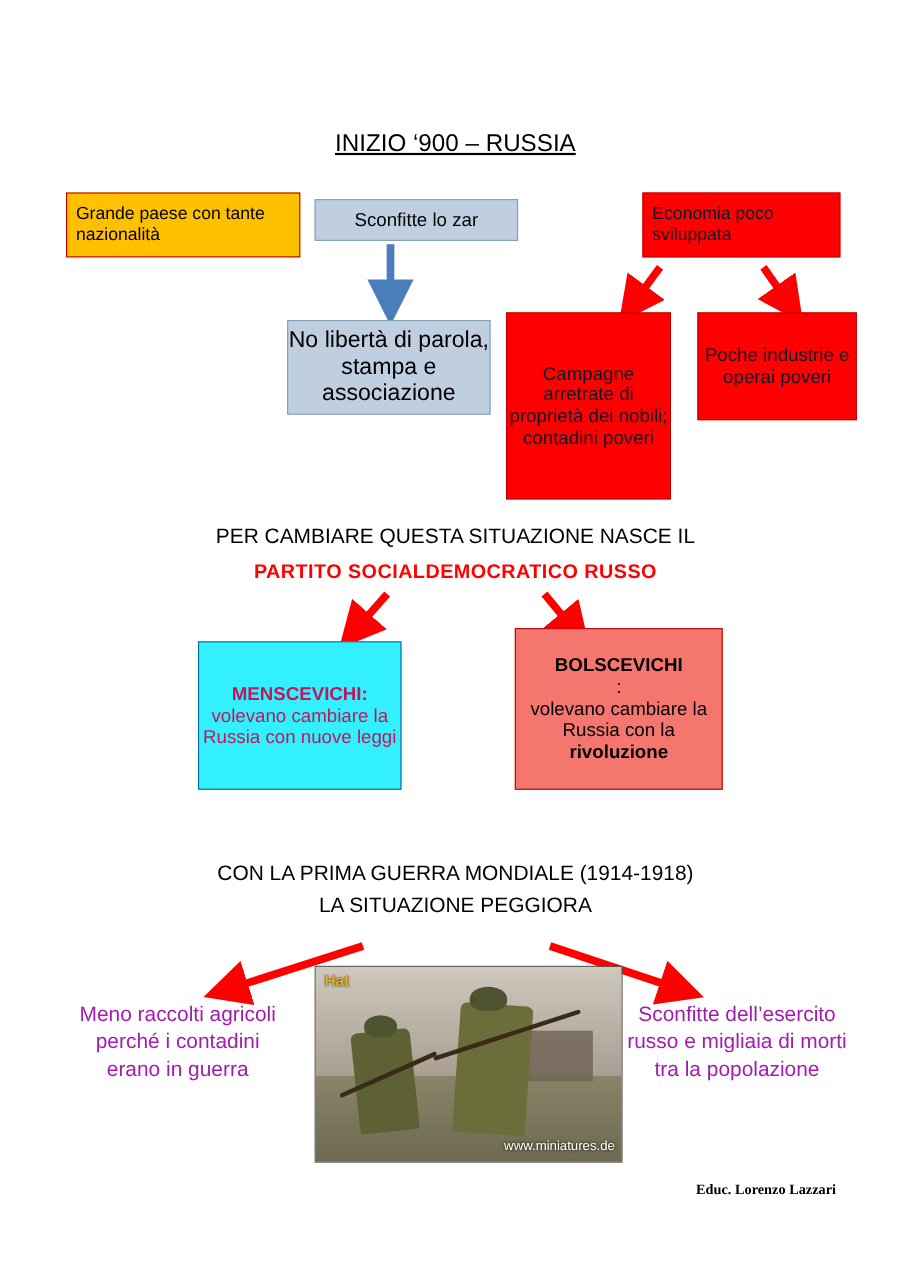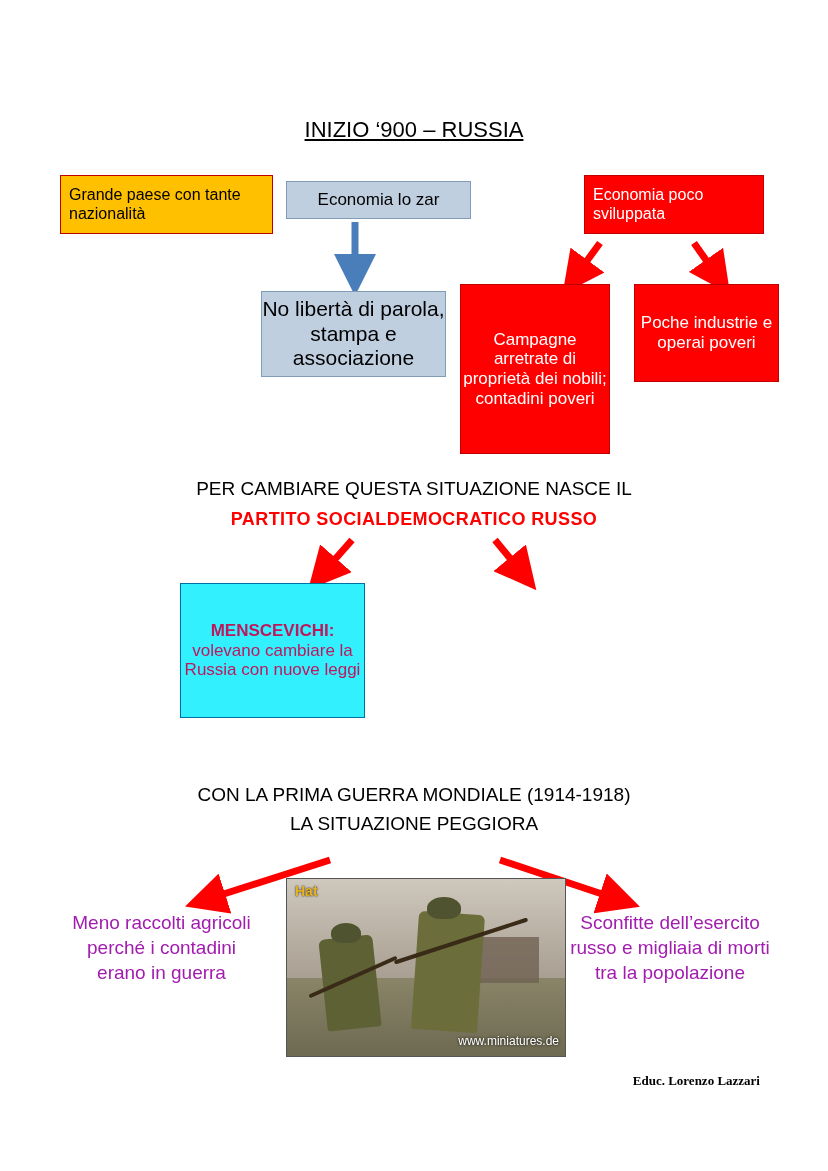--- a/index.html
+++ b/index.html
@@ -69,21 +69,21 @@
   }
   .box-blue {
     background: #bfcfe0;
     border: 1px solid #7f9db9;
     color: #000000;
     font-size: 17px;
   }
   .box-red {
     background: #ff0000;
     border: 1px solid #c00000;
-    color: #ffffff;
+    color: #0f172a;
     font-size: 16px;
   }
   .box-cyan {
     background: #33f0ff;
     border: 1px solid #0070a0;
     color: #be185d;
     font-size: 17px;
   }
   .box-salmon {
     background: #f4766f;
@@ -222,21 +222,21 @@
     <line x1="330" y1="860" x2="205" y2="900" stroke="#ff0000" stroke-width="7" marker-end="url(#ah-red)"></line>
 
     <line x1="500" y1="860" x2="620" y2="900" stroke="#ff0000" stroke-width="7" marker-end="url(#ah-red)"></line>
   </svg>
 
   <div class="box box-orange" style="left:60px; top:175px; width:213px; height:59px;">
     <span>Grande paese con tante nazionalità</span>
   </div>
 
   <div class="box box-blue" style="left:286px; top:181px; width:185px; height:38px;">
-    <span>Economia lo zar</span>
+    <span>Sconfitte lo zar</span>
   </div>
 
   <div class="box box-red" style="left:584px; top:175px; width:180px; height:59px;">
     <span style="text-align:left; padding-left:8px;">Economia poco sviluppata</span>
   </div>
 
   <div class="box box-blue" style="left:261px; top:291px; width:185px; height:86px; font-size:21px;">
     <span>No libertà di parola, stampa e associazione</span>
   </div>
 
@@ -249,20 +249,27 @@
   </div>
 
   <div class="textline" style="left:0; top:478px; width:828px;">PER CAMBIARE QUESTA SITUAZIONE NASCE IL</div>
   <div class="textline strong-red" style="left:0; top:509px; width:828px;">PARTITO SOCIALDEMOCRATICO RUSSO</div>
 
   <div class="box box-cyan" style="left:180px; top:583px; width:185px; height:135px; flex-direction:column;">
     <span style="font-weight:bold;">MENSCEVICHI:</span>
     <span>volevano cambiare la Russia con nuove leggi</span>
   </div>
 
+  <div class="box box-salmon" style="left:468px; top:571px; width:189px; height:147px; flex-direction:column;">
+    <span>
+      <b>BOLSCEVICHI</b><span>:</span>
+    </span>
+    <span>volevano cambiare la Russia con la</span>
+    <span style="font-weight:bold;">rivoluzione</span>
+  </div>
 
   <div class="textline" style="left:0; top:784px; width:828px;">CON LA PRIMA GUERRA MONDIALE (1914-1918)</div>
   <div class="textline" style="left:0; top:813px; width:828px;">LA SITUAZIONE PEGGIORA</div>
 
   <div class="bottom-text" style="left:64px; top:910px; width:195px;">Meno raccolti agricoli perché i contadini erano in guerra</div>
 
   <div class="bottom-text" style="left:560px; top:910px; width:220px;">Sconfitte dell’esercito russo e migliaia di morti tra la popolazione</div>
 
   <div id="war-picture">
     <div class="sky"></div>

